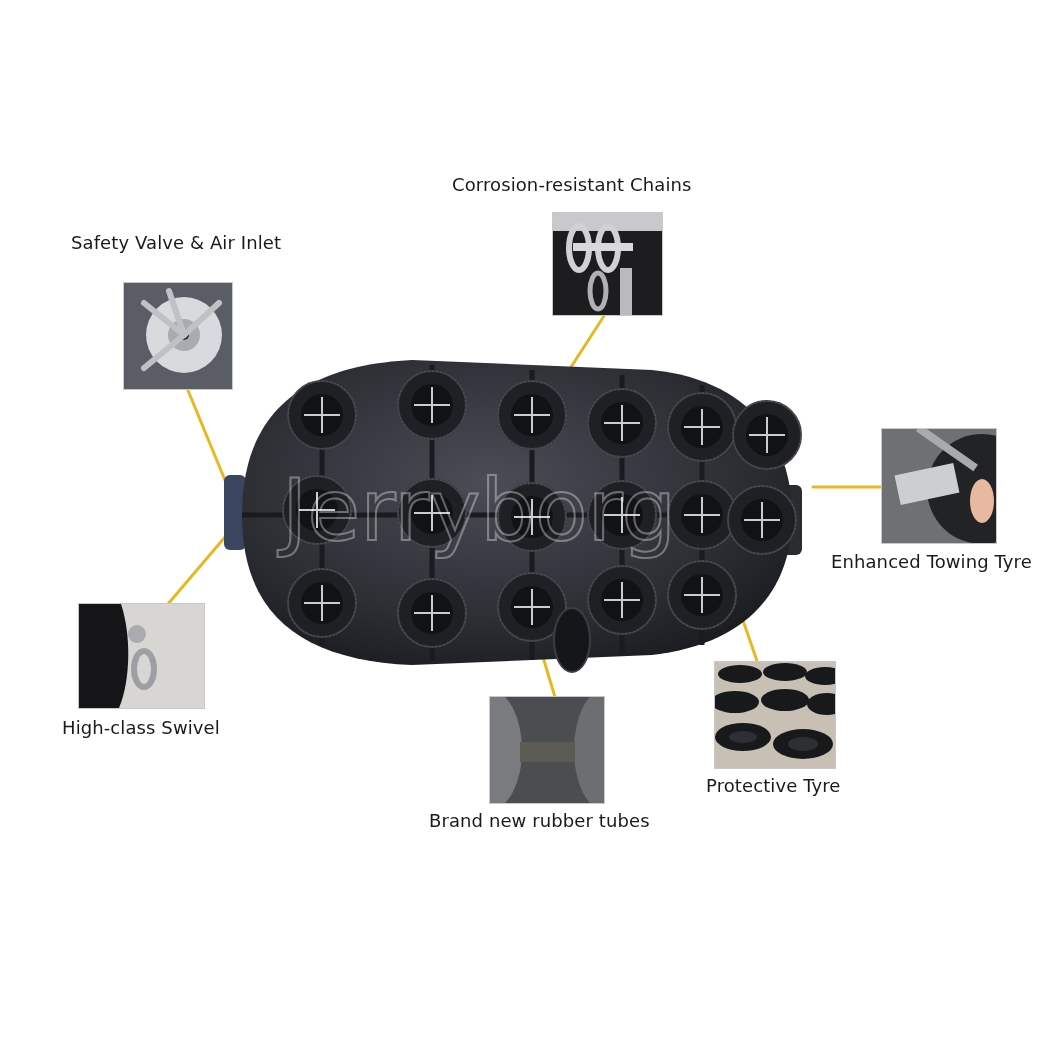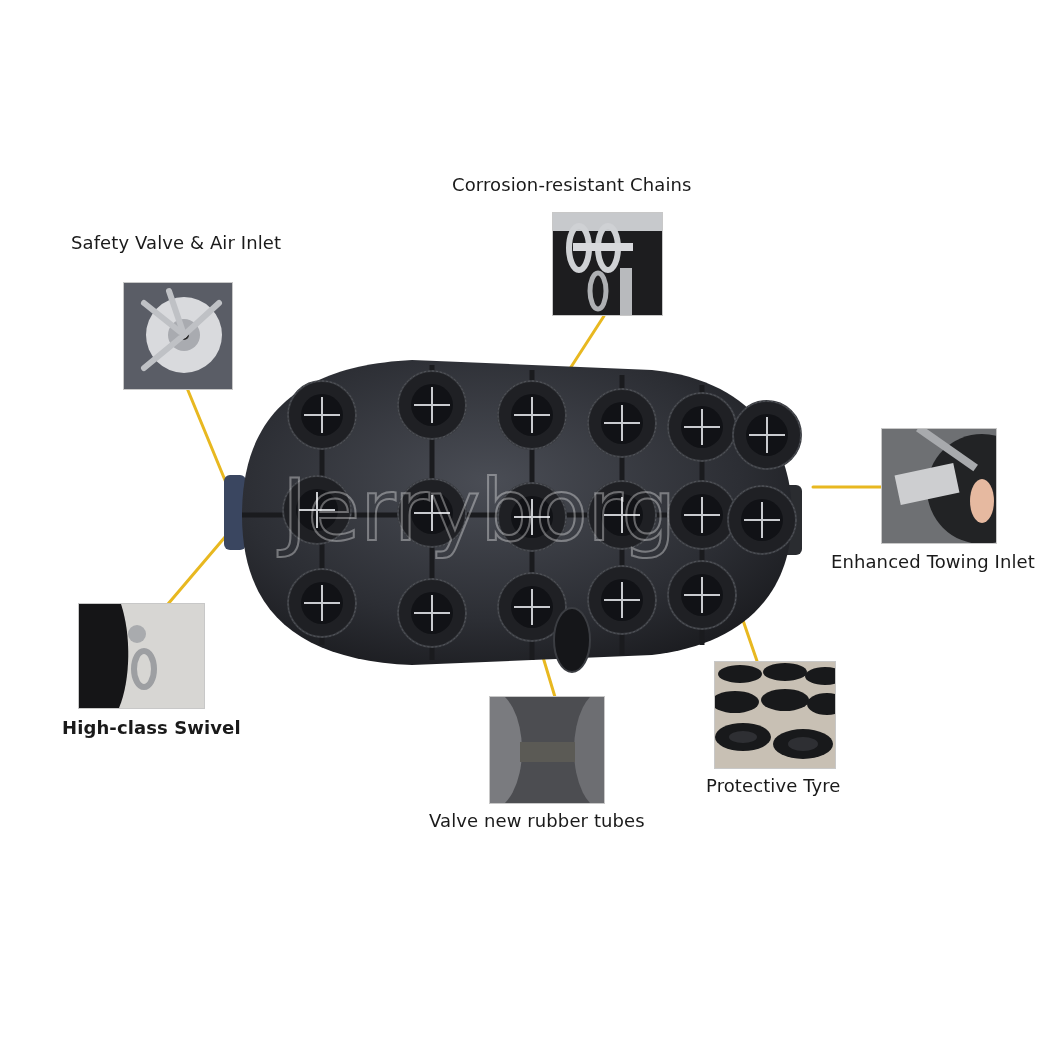--- a/index.html
+++ b/index.html
@@ -109,39 +109,39 @@
 </div>
 
 <div class="inset" style="left:881px; top:428px; width:114px; height:114px; background:#6e7073;">
   <svg width="114" height="114">
     <circle cx="100" cy="60" r="55" fill="#222325"></circle>
     <rect x="15" y="40" width="60" height="30" fill="#cdced0" transform="rotate(-12 45 55)"></rect>
     <rect x="30" y="15" width="70" height="8" fill="#a8aaad" transform="rotate(35 65 19)"></rect>
     <ellipse cx="100" cy="72" rx="12" ry="22" fill="#e6b9a0"></ellipse>
   </svg>
 </div>
-<div class="label" style="left:831px; top:551px;">Enhanced Towing Inlet</div>
+<div class="label" style="left:831px; top:551px;">Enhanced Towing Tyre</div>
 
 <div class="inset" style="left:78px; top:603px; width:125px; height:104px; background:#d7d6d3;">
   <svg width="125" height="104">
     <path d="M0 0 L42 0 C52 30 52 75 40 104 L0 104 Z" fill="#151517"></path>
     <circle cx="58" cy="30" r="9" fill="#a9abae"></circle>
     <ellipse cx="65" cy="65" rx="10" ry="18" fill="none" stroke="#9d9fa2" stroke-width="6"></ellipse>
   </svg>
 </div>
-<div class="label" style="left:62px; top:717px;font-weight:bold;">High-class Swivel</div>
+<div class="label" style="left:62px; top:717px;">High-class Swivel</div>
 
 <div class="inset" style="left:489px; top:696px; width:114px; height:106px; background:#4c4d51;">
   <svg width="114" height="106">
     <ellipse cx="0" cy="53" rx="32" ry="60" fill="#7a7b7f"></ellipse>
     <ellipse cx="114" cy="53" rx="30" ry="60" fill="#6d6e72"></ellipse>
     <rect x="30" y="45" width="55" height="20" fill="#5b5a55"></rect>
   </svg>
 </div>
-<div class="label" style="left:429px; top:810px;">Valve new rubber tubes</div>
+<div class="label" style="left:429px; top:810px;">Brand new rubber tubes</div>
 
 <div class="inset" style="left:714px; top:661px; width:120px; height:106px; background:#c8c0b4;">
   <svg width="120" height="106">
     <g fill="#18191b">
       <ellipse cx="25" cy="12" rx="22" ry="9"></ellipse>
         <ellipse cx="70" cy="10" rx="22" ry="9"></ellipse>
         <ellipse cx="110" cy="14" rx="20" ry="9"></ellipse>
       <ellipse cx="20" cy="40" rx="24" ry="11"></ellipse>
         <ellipse cx="70" cy="38" rx="24" ry="11"></ellipse>
         <ellipse cx="112" cy="42" rx="20" ry="11"></ellipse>

